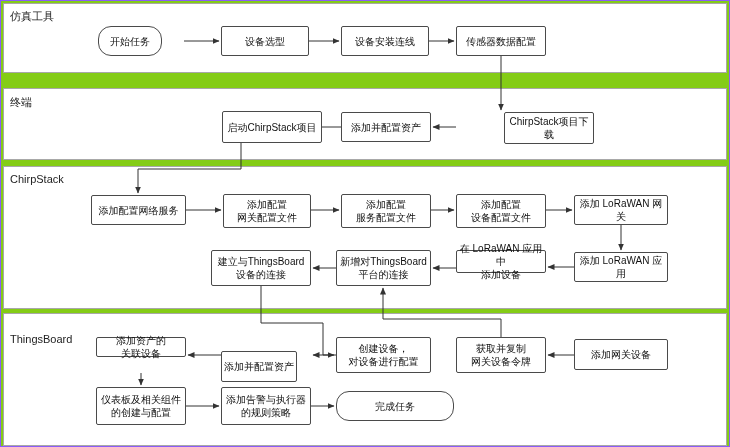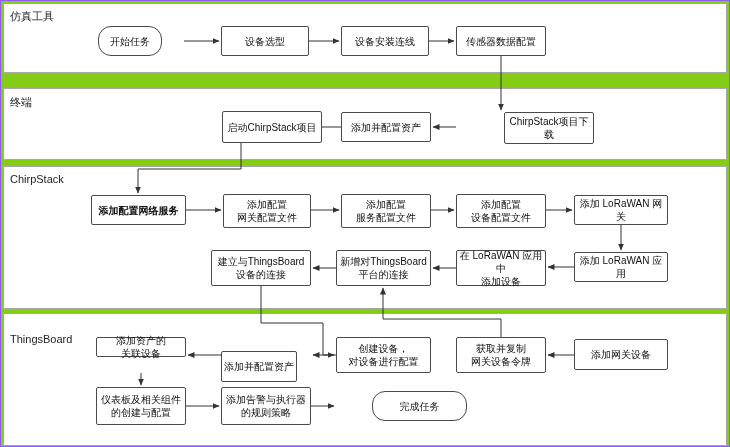--- a/index.html
+++ b/index.html
@@ -78,45 +78,45 @@
 
   <div class="node terminal" style="left:97px;top:25px;width:64px;height:30px;">开始任务</div>
   <div class="node" style="left:220px;top:25px;width:88px;height:30px;">设备选型</div>
   <div class="node" style="left:340px;top:25px;width:88px;height:30px;">设备安装连线</div>
   <div class="node" style="left:455px;top:25px;width:90px;height:30px;">传感器数据配置</div>
 
   <div class="node" style="left:221px;top:110px;width:100px;height:32px;">启动ChirpStack项目</div>
   <div class="node" style="left:340px;top:111px;width:90px;height:30px;">添加并配置资产</div>
   <div class="node" style="left:455px;top:111px;width:90px;height:32px;margin-left:48px;">ChirpStack项目下载</div>
 
-  <div class="node" style="left:90px;top:194px;width:95px;height:30px;font-weight:bold;">添加配置网络服务</div>
+  <div class="node" style="left:90px;top:194px;width:95px;height:30px;">添加配置网络服务</div>
   <div class="node" style="left:222px;top:193px;width:88px;height:34px;">添加配置
 网关配置文件</div>
   <div class="node" style="left:340px;top:193px;width:90px;height:34px;">添加配置
 服务配置文件</div>
   <div class="node" style="left:455px;top:193px;width:90px;height:34px;">添加配置
 设备配置文件</div>
   <div class="node" style="left:573px;top:194px;width:94px;height:30px;">添加 LoRaWAN 网关</div>
 
   <div class="node" style="left:210px;top:249px;width:100px;height:36px;">建立与ThingsBoard
 设备的连接</div>
   <div class="node" style="left:335px;top:249px;width:95px;height:36px;">新增对ThingsBoard
 平台的连接</div>
-  <div class="node" style="left:455px;top:249px;width:90px;height:36px;">在 LoRaWAN 应用中
+  <div class="node" style="left:455px;top:249px;width:90px;height:23px;">在 LoRaWAN 应用中
 添加设备</div>
   <div class="node" style="left:573px;top:251px;width:94px;height:30px;">添加 LoRaWAN 应用</div>
 
   <div class="node" style="left:95px;top:336px;width:90px;height:20px;">添加资产的
 关联设备</div>
   <div class="node" style="left:220px;top:350px;width:76px;height:31px;">添加并配置资产</div>
   <div class="node" style="left:335px;top:336px;width:95px;height:36px;">创建设备，
 对设备进行配置</div>
   <div class="node" style="left:455px;top:336px;width:90px;height:36px;">获取并复制
 网关设备令牌</div>
   <div class="node" style="left:573px;top:338px;width:94px;height:31px;">添加网关设备</div>
 
   <div class="node" style="left:95px;top:386px;width:90px;height:38px;">仪表板及相关组件
 的创建与配置</div>
   <div class="node" style="left:220px;top:386px;width:90px;height:38px;">添加告警与执行器
 的规则策略</div>
-  <div class="node terminal" style="left:335px;top:390px;width:95px;height:30px;margin-left:36px;">完成任务</div>
+  <div class="node terminal" style="left:335px;top:390px;width:118px;height:30px;">完成任务</div>
 
 </div>
 
 </body></html>

